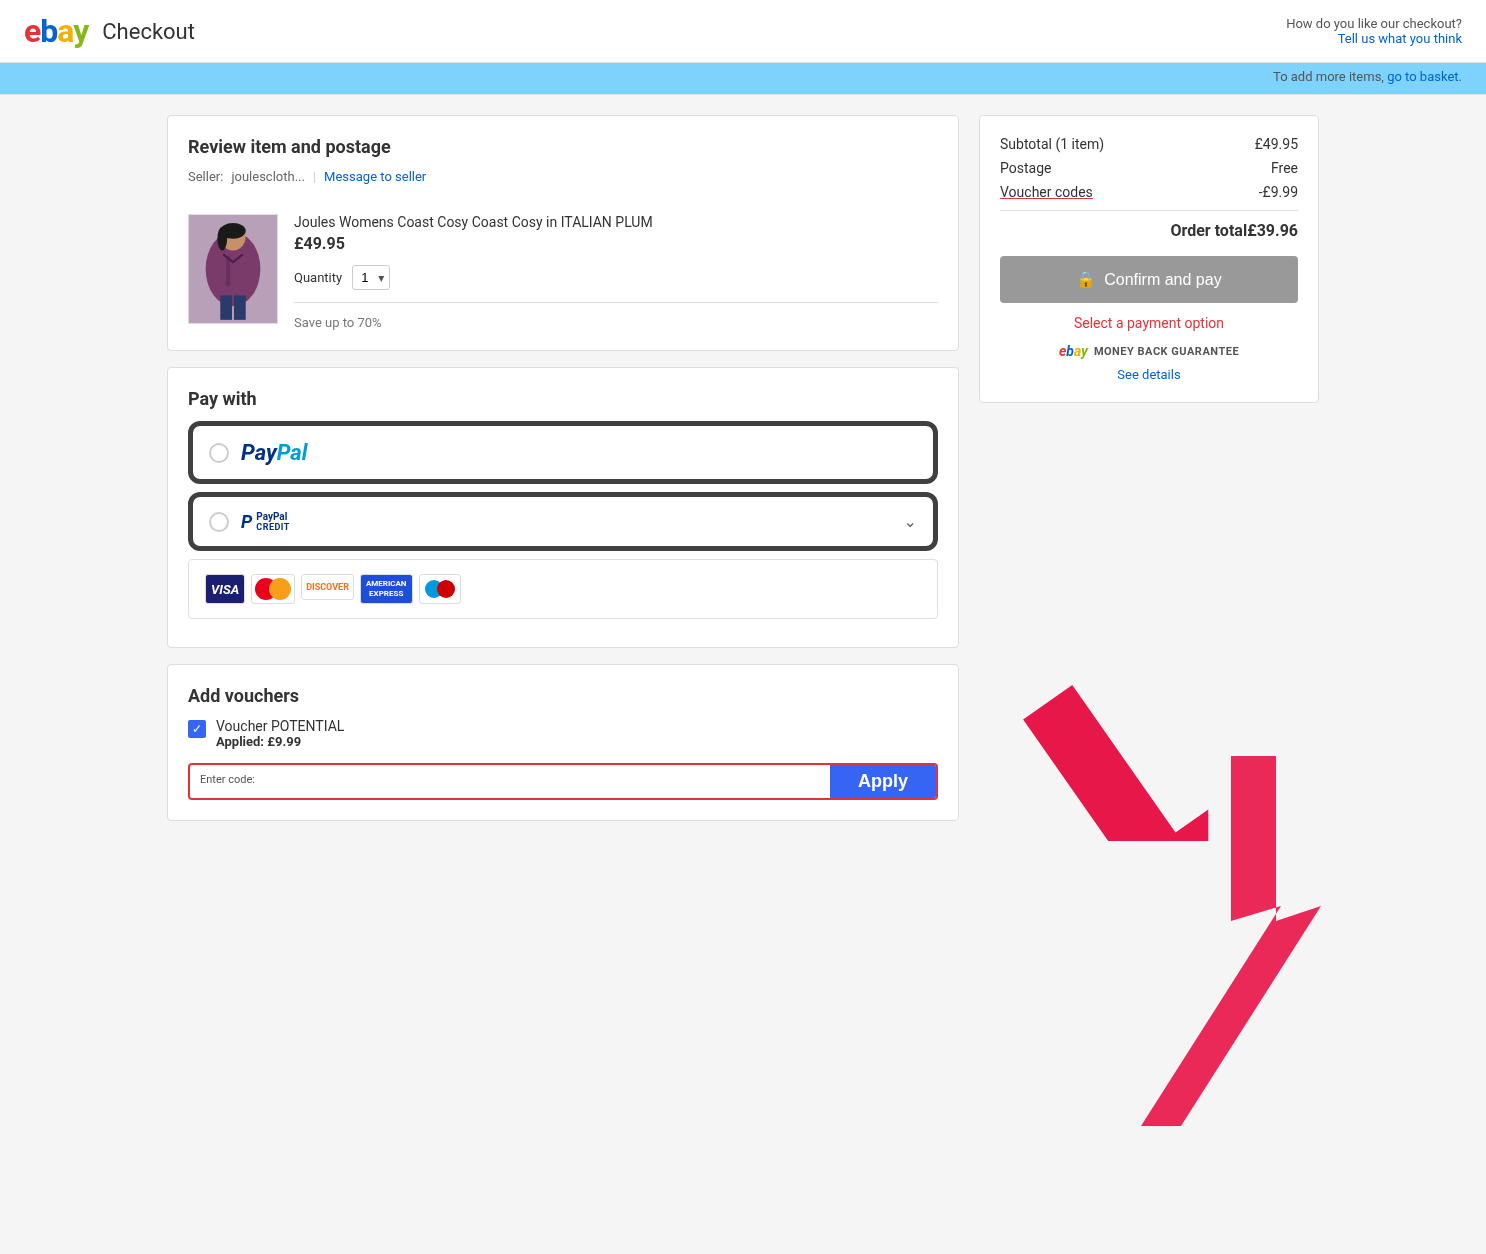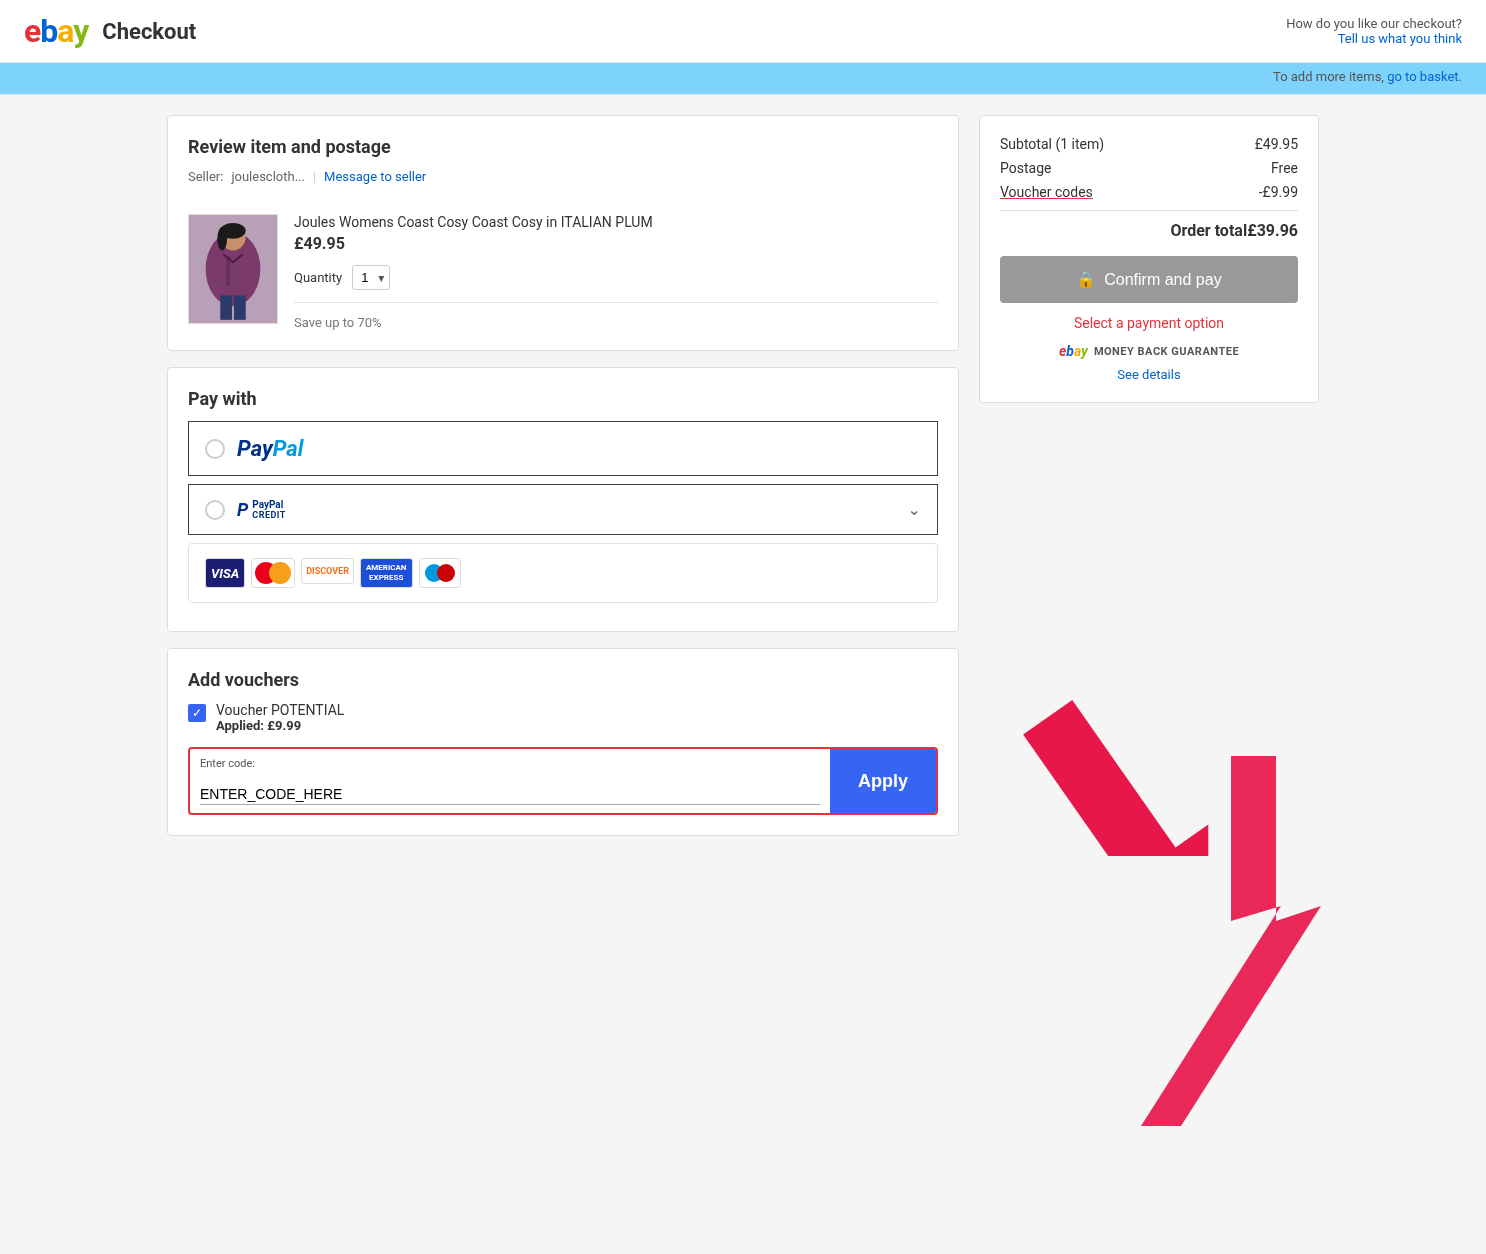--- a/index.html
+++ b/index.html
@@ -26,21 +26,21 @@
       font-size: 32px;
       font-weight: bold;
       letter-spacing: -1px;
     }
     .ebay-e { color: #e53238; }
     .ebay-b { color: #0064d2; }
     .ebay-a { color: #f5af02; }
     .ebay-y { color: #86b817; }
     .header-title {
       font-size: 22px;
-      font-weight: 700;
+      font-weight: 400;
       color: #333;
       margin-left: 4px;
     }
     .header-right {
       text-align: right;
       font-size: 13px;
       color: #555;
     }
     .header-right a {
       color: #0064d2;
@@ -165,22 +165,22 @@
       border: none;
       border-top: 1px solid #e0e0e0;
       margin: 12px 0;
     }
     .save-text {
       font-size: 13px;
       color: #777;
     }
     
     .pay-option {
-      border: 1px solid #404040;
-      border-radius: 0;
+      border: 5px solid #404040;
+      border-radius: 12px;
       padding: 14px 16px;
       margin-bottom: 8px;
       display: flex;
       align-items: center;
       gap: 12px;
       cursor: pointer;
     }
     .pay-option.has-expand {
       justify-content: space-between;
     }
@@ -293,21 +293,21 @@
       align-items: stretch;
       overflow: hidden;
     }
     .voucher-input-inner {
       flex: 1;
       padding: 8px 10px;
     }
     .voucher-label {
       font-size: 11px;
       color: #555;
-      margin-bottom: 16px;
+      margin-bottom: 4px;
     }
     .voucher-input {
       border: none;
       outline: none;
       font-size: 14px;
       font-weight: 500;
       width: 100%;
       border-bottom: 1px solid #aaa;
       padding-bottom: 2px;
       background: transparent;
@@ -530,21 +530,20 @@
         <div class="voucher-checkbox"></div>
         <div>
           <div class="voucher-text">Voucher POTENTIAL</div>
           <div class="voucher-applied">Applied: £9.99</div>
         </div>
       </div>
       <div class="voucher-input-section">
         <div class="voucher-input-wrapper">
           <div class="voucher-input-inner">
             <div class="voucher-label">Enter code:</div>
-            <input class="voucher-input" type="text" value="ENTER_CODE_HERE" style="">
           </div>
           <button class="apply-btn">Apply</button>
         </div>
       </div>
 
       <div style="position: absolute; right: -380px; bottom: -160px; pointer-events: none; z-index: 50;">
         <svg width="420" height="320" viewBox="0 0 420 320" xmlns="http://www.w3.org/2000/svg">
           <polygon points="420,0 200,200 290,200 120,320 150,320 20,320 80,220 170,220" fill="none"></polygon>
 
           <g transform="rotate(-35, 210, 160)">

